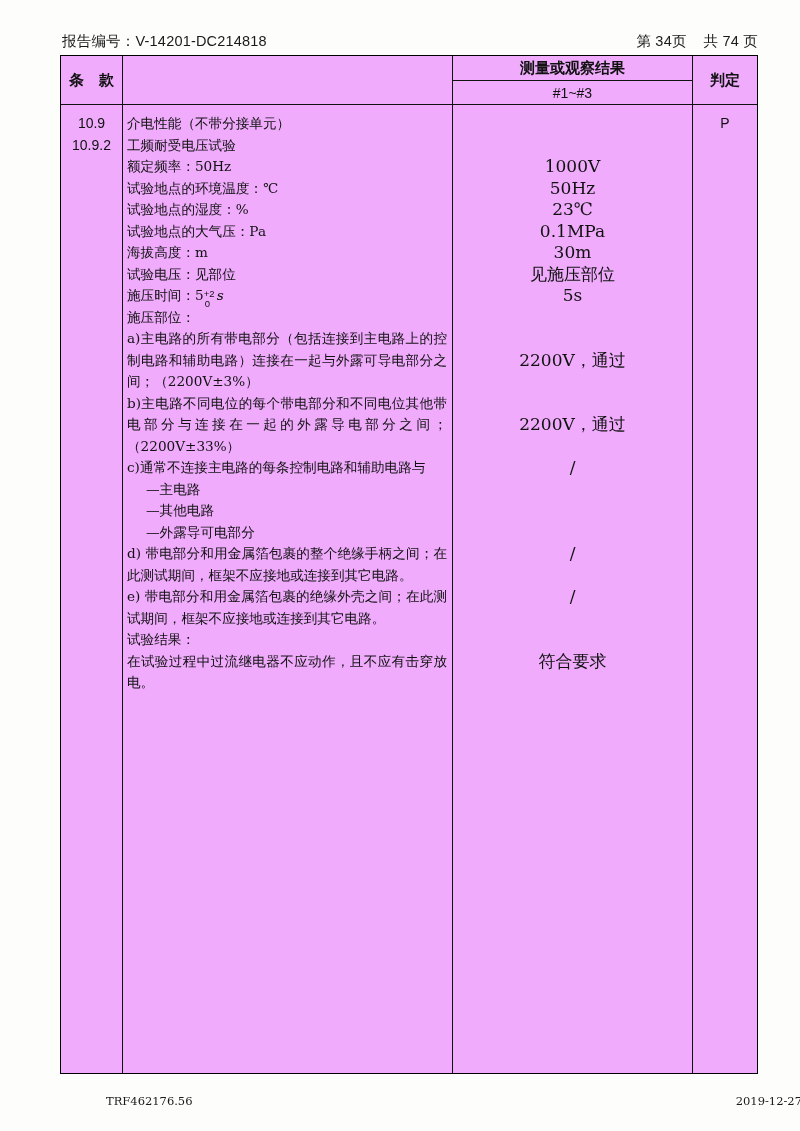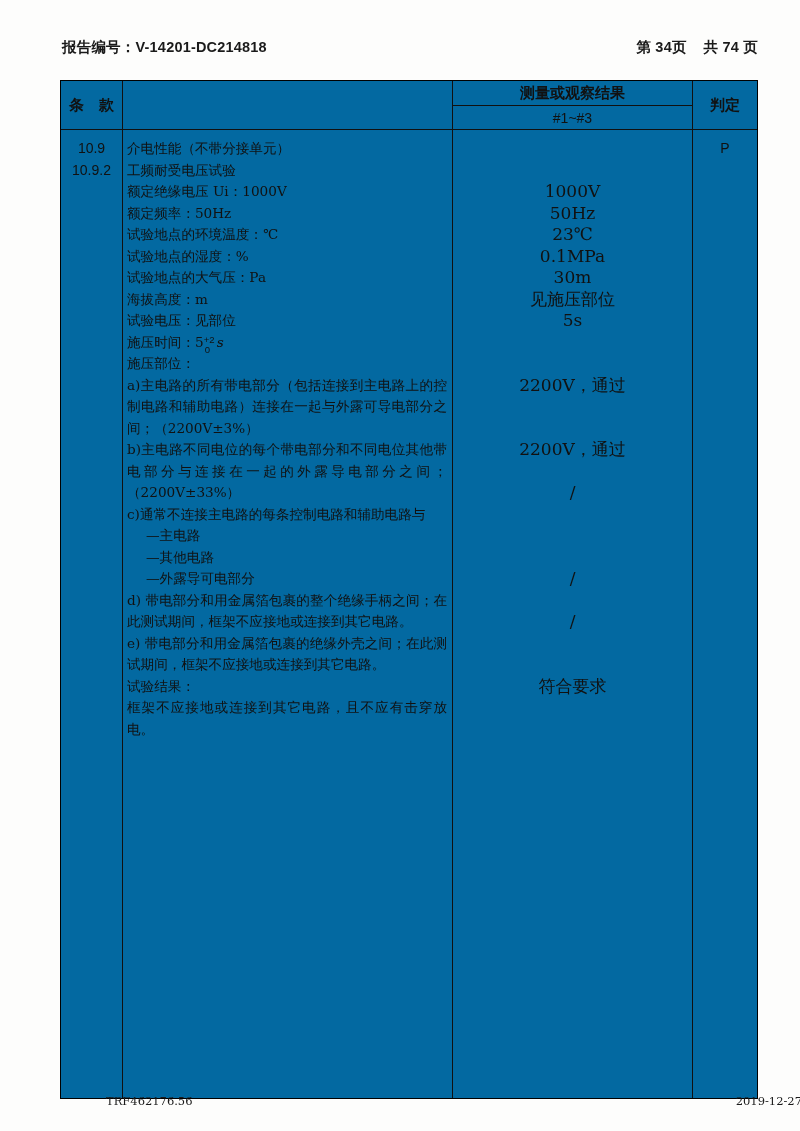--- a/index.html
+++ b/index.html
@@ -19,45 +19,44 @@
     position: absolute;
     left: 0; top: 0;
     width: 800px; height: 1131px;
     background: #fdfdfc;
     overflow: hidden;
   }
 
   
   .doc-header {
     position: absolute;
-    left: 62px; top: 38px;
+    left: 62px; top: 32px;
     width: 696px;
     height: 22px;
     display: flex;
     align-items: baseline;
     justify-content: space-between;
     font-family: "Liberation Sans", "DejaVu Sans", sans-serif;
     font-size: 14.5px;
     letter-spacing: .2px;
     color: #1a1a1a;
-    font-weight: bold;
   }
   .report-no { white-space: nowrap; }
   .page-no { white-space: nowrap; }
   .page-no .gap { display: inline-block; width: 17px; }
 
   
   .tbl {
     position: absolute;
-    left: 60px; top: 80px;
+    left: 60px; top: 55px;
     width: 698px;
     height: 1019px;
     border: 1.6px solid #000;
     box-sizing: border-box;
-    background: #0369a1;
+    background: #f0abfc;
   }
   
   .vrule {
     position: absolute;
     top: 0; bottom: 0;
     width: 1.3px;
     background: #111;
   }
   .vrule.c1 { left: 61px; }
   .vrule.c2 { left: 391px; }
@@ -216,39 +215,38 @@
     </div>
 
     <div class="col-clause">
       <div class="r">10.9</div>
       <div class="r">10.9.2</div>
     </div>
 
     <div class="col-item">
       <div class="r item-text">介电性能（不带分接单元）</div>
       <div class="r item-text">工频耐受电压试验</div>
-      <div class="r item-text">额定绝缘电压 Ui：1000V</div>
       <div class="r item-text">额定频率：50Hz</div>
       <div class="r item-text">试验地点的环境温度：℃</div>
       <div class="r item-text">试验地点的湿度：%</div>
       <div class="r item-text">试验地点的大气压：Pa</div>
       <div class="r item-text">海拔高度：m</div>
       <div class="r item-text">试验电压：见部位</div>
       <div class="r item-text"><span>施压时间：5</span><span class="tol"><span class="up">+2</span><span class="dn">0</span></span><span class="ital">s</span></div>
       <div class="r item-text">施压部位：</div>
       <div class="r3 wrap">a)主电路的所有带电部分（包括连接到主电路上的控制电路和辅助电路）连接在一起与外露可导电部分之间；（2200V±3%）</div>
       <div class="r3 wrap">b)主电路不同电位的每个带电部分和不同电位其他带电部分与连接在一起的外露导电部分之间；（2200V±33%）</div>
       <div class="r item-text">c)通常不连接主电路的每条控制电路和辅助电路与</div>
       <div class="r sub-item">—主电路</div>
       <div class="r sub-item">—其他电路</div>
       <div class="r sub-item">—外露导可电部分</div>
       <div class="r2 wrap">d) 带电部分和用金属箔包裹的整个绝缘手柄之间；在此测试期间，框架不应接地或连接到其它电路。</div>
       <div class="r2 wrap">e) 带电部分和用金属箔包裹的绝缘外壳之间；在此测试期间，框架不应接地或连接到其它电路。</div>
       <div class="r item-text">试验结果：</div>
-      <div class="r2 wrap">框架不应接地或连接到其它电路，且不应有击穿放电。</div>
+      <div class="r2 wrap">在试验过程中过流继电器不应动作，且不应有击穿放电。</div>
     </div>
 
     <div class="col-res">
       <div class="r"></div>
       <div class="r"></div>
       <div class="r">1000V</div>
       <div class="r">50Hz</div>
       <div class="r">23℃</div>
       <div class="r">0.1MPa</div>
       <div class="r">30m</div>

